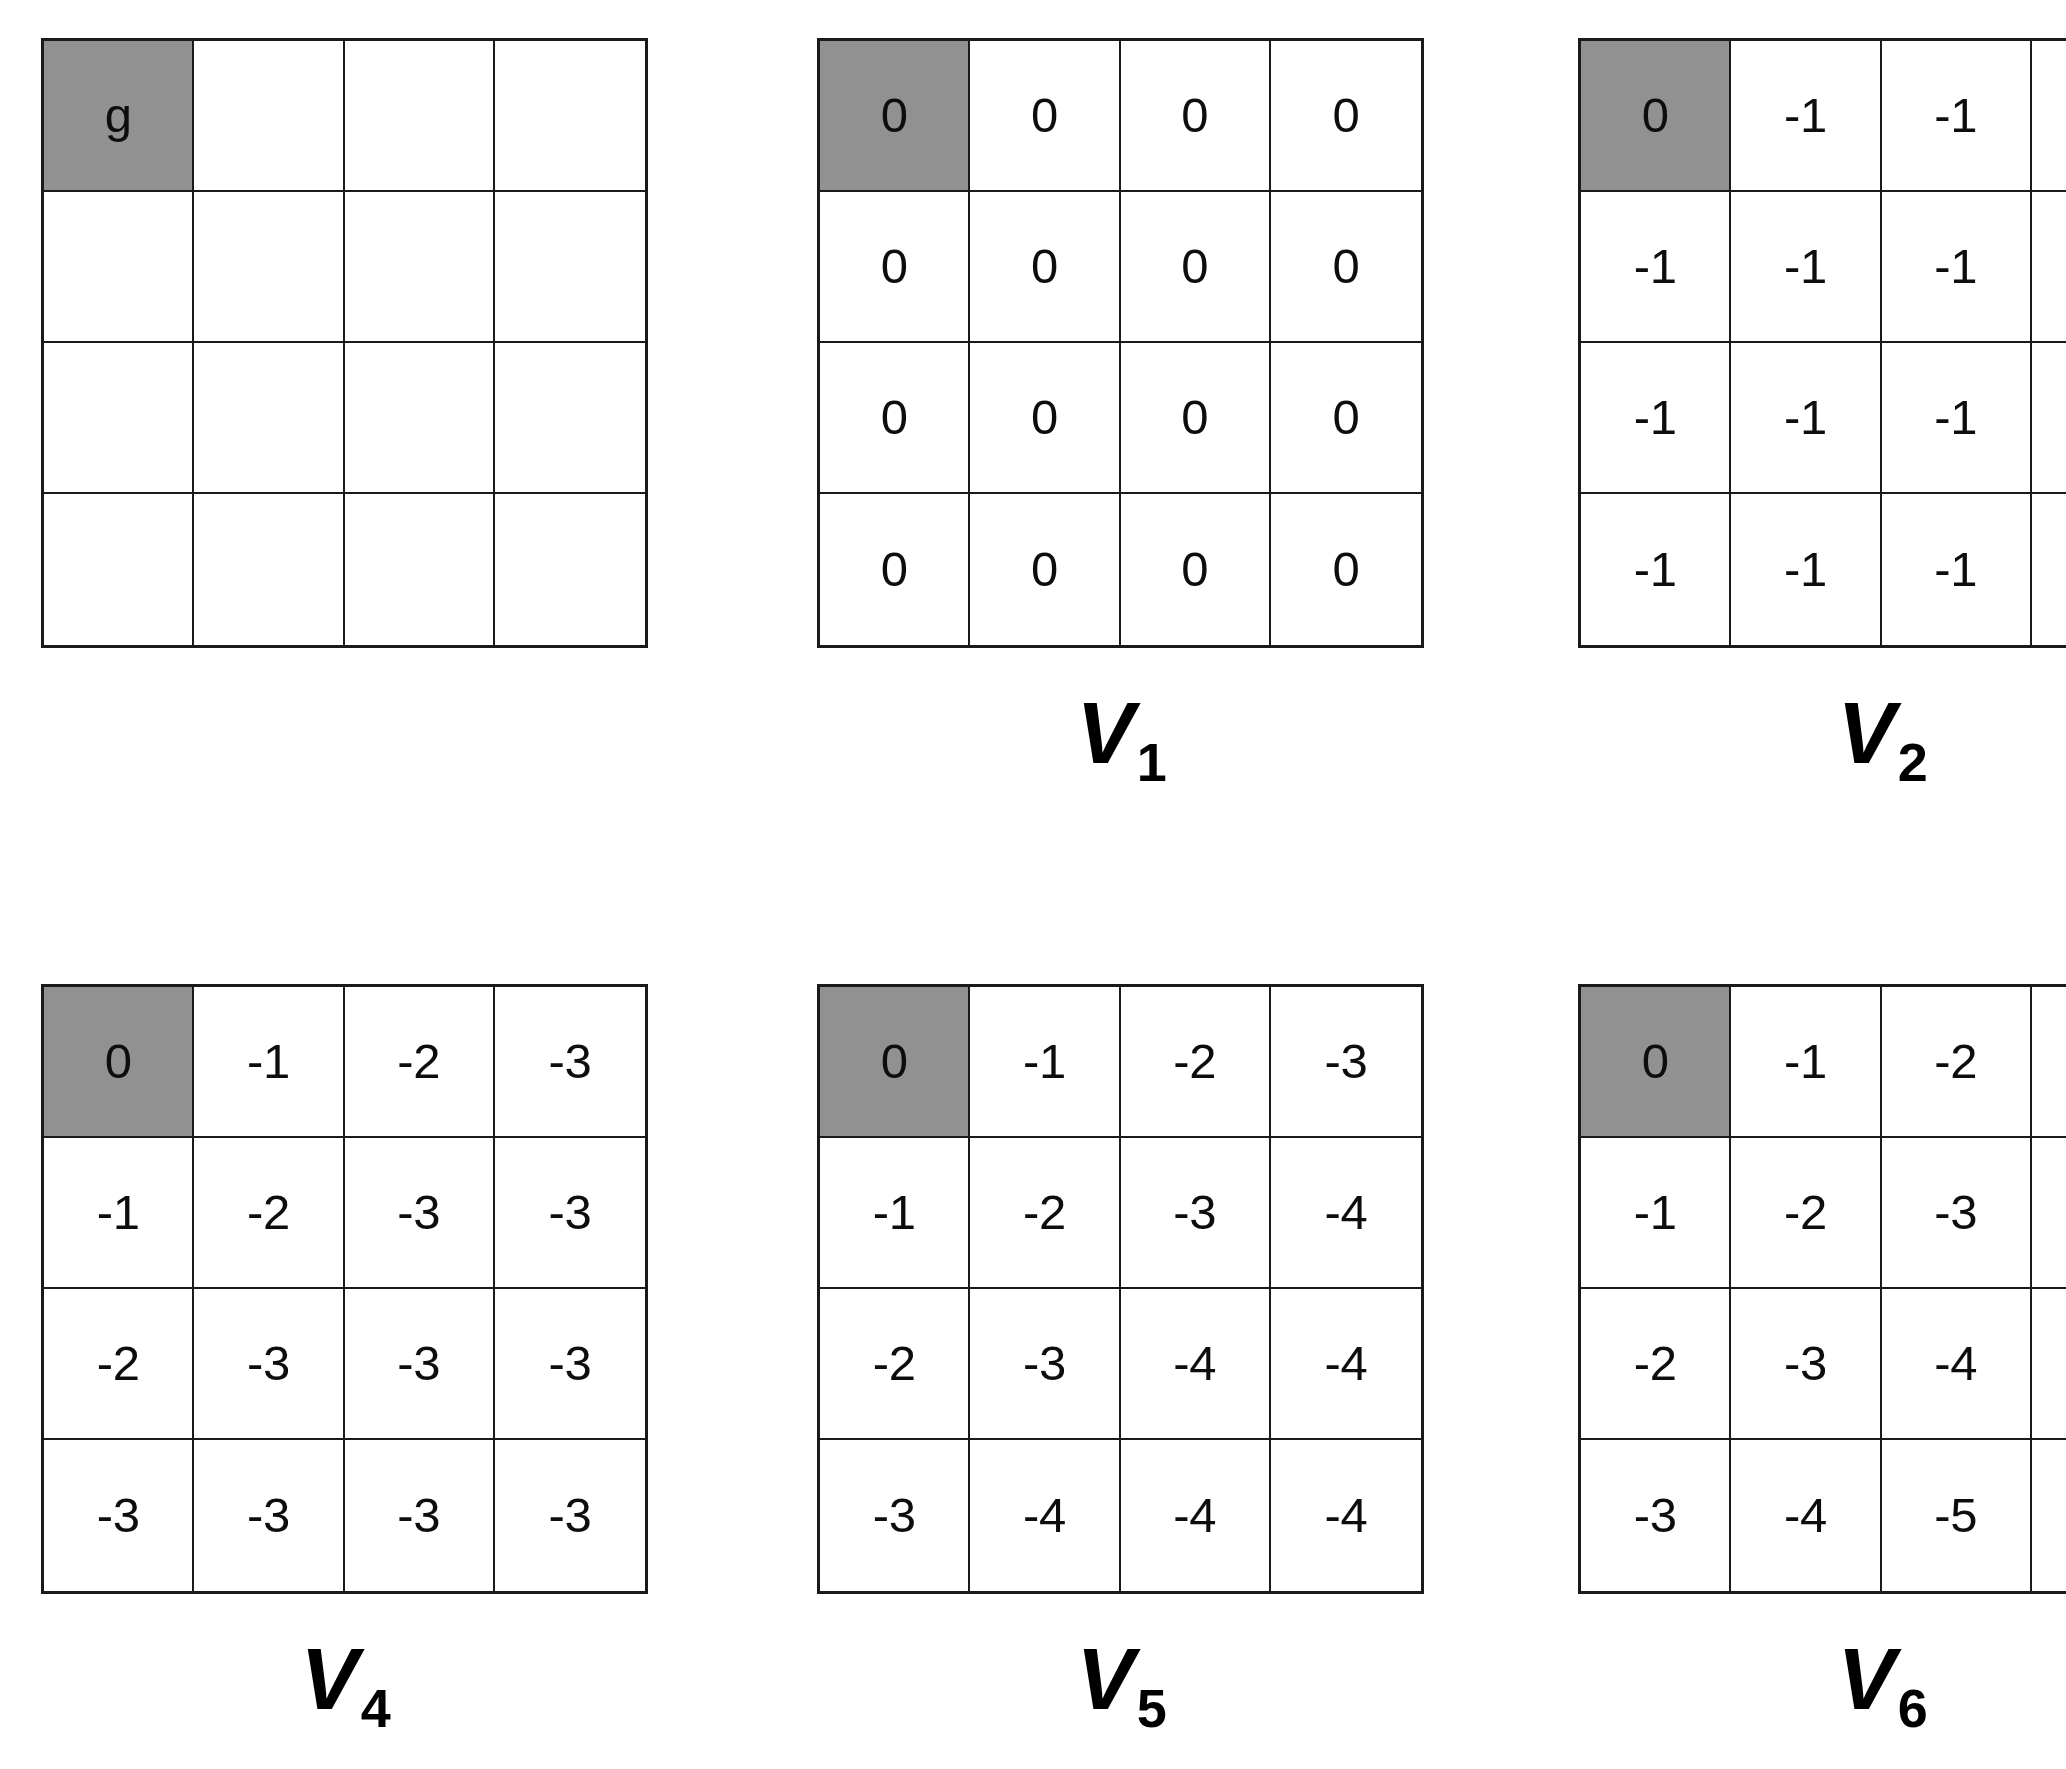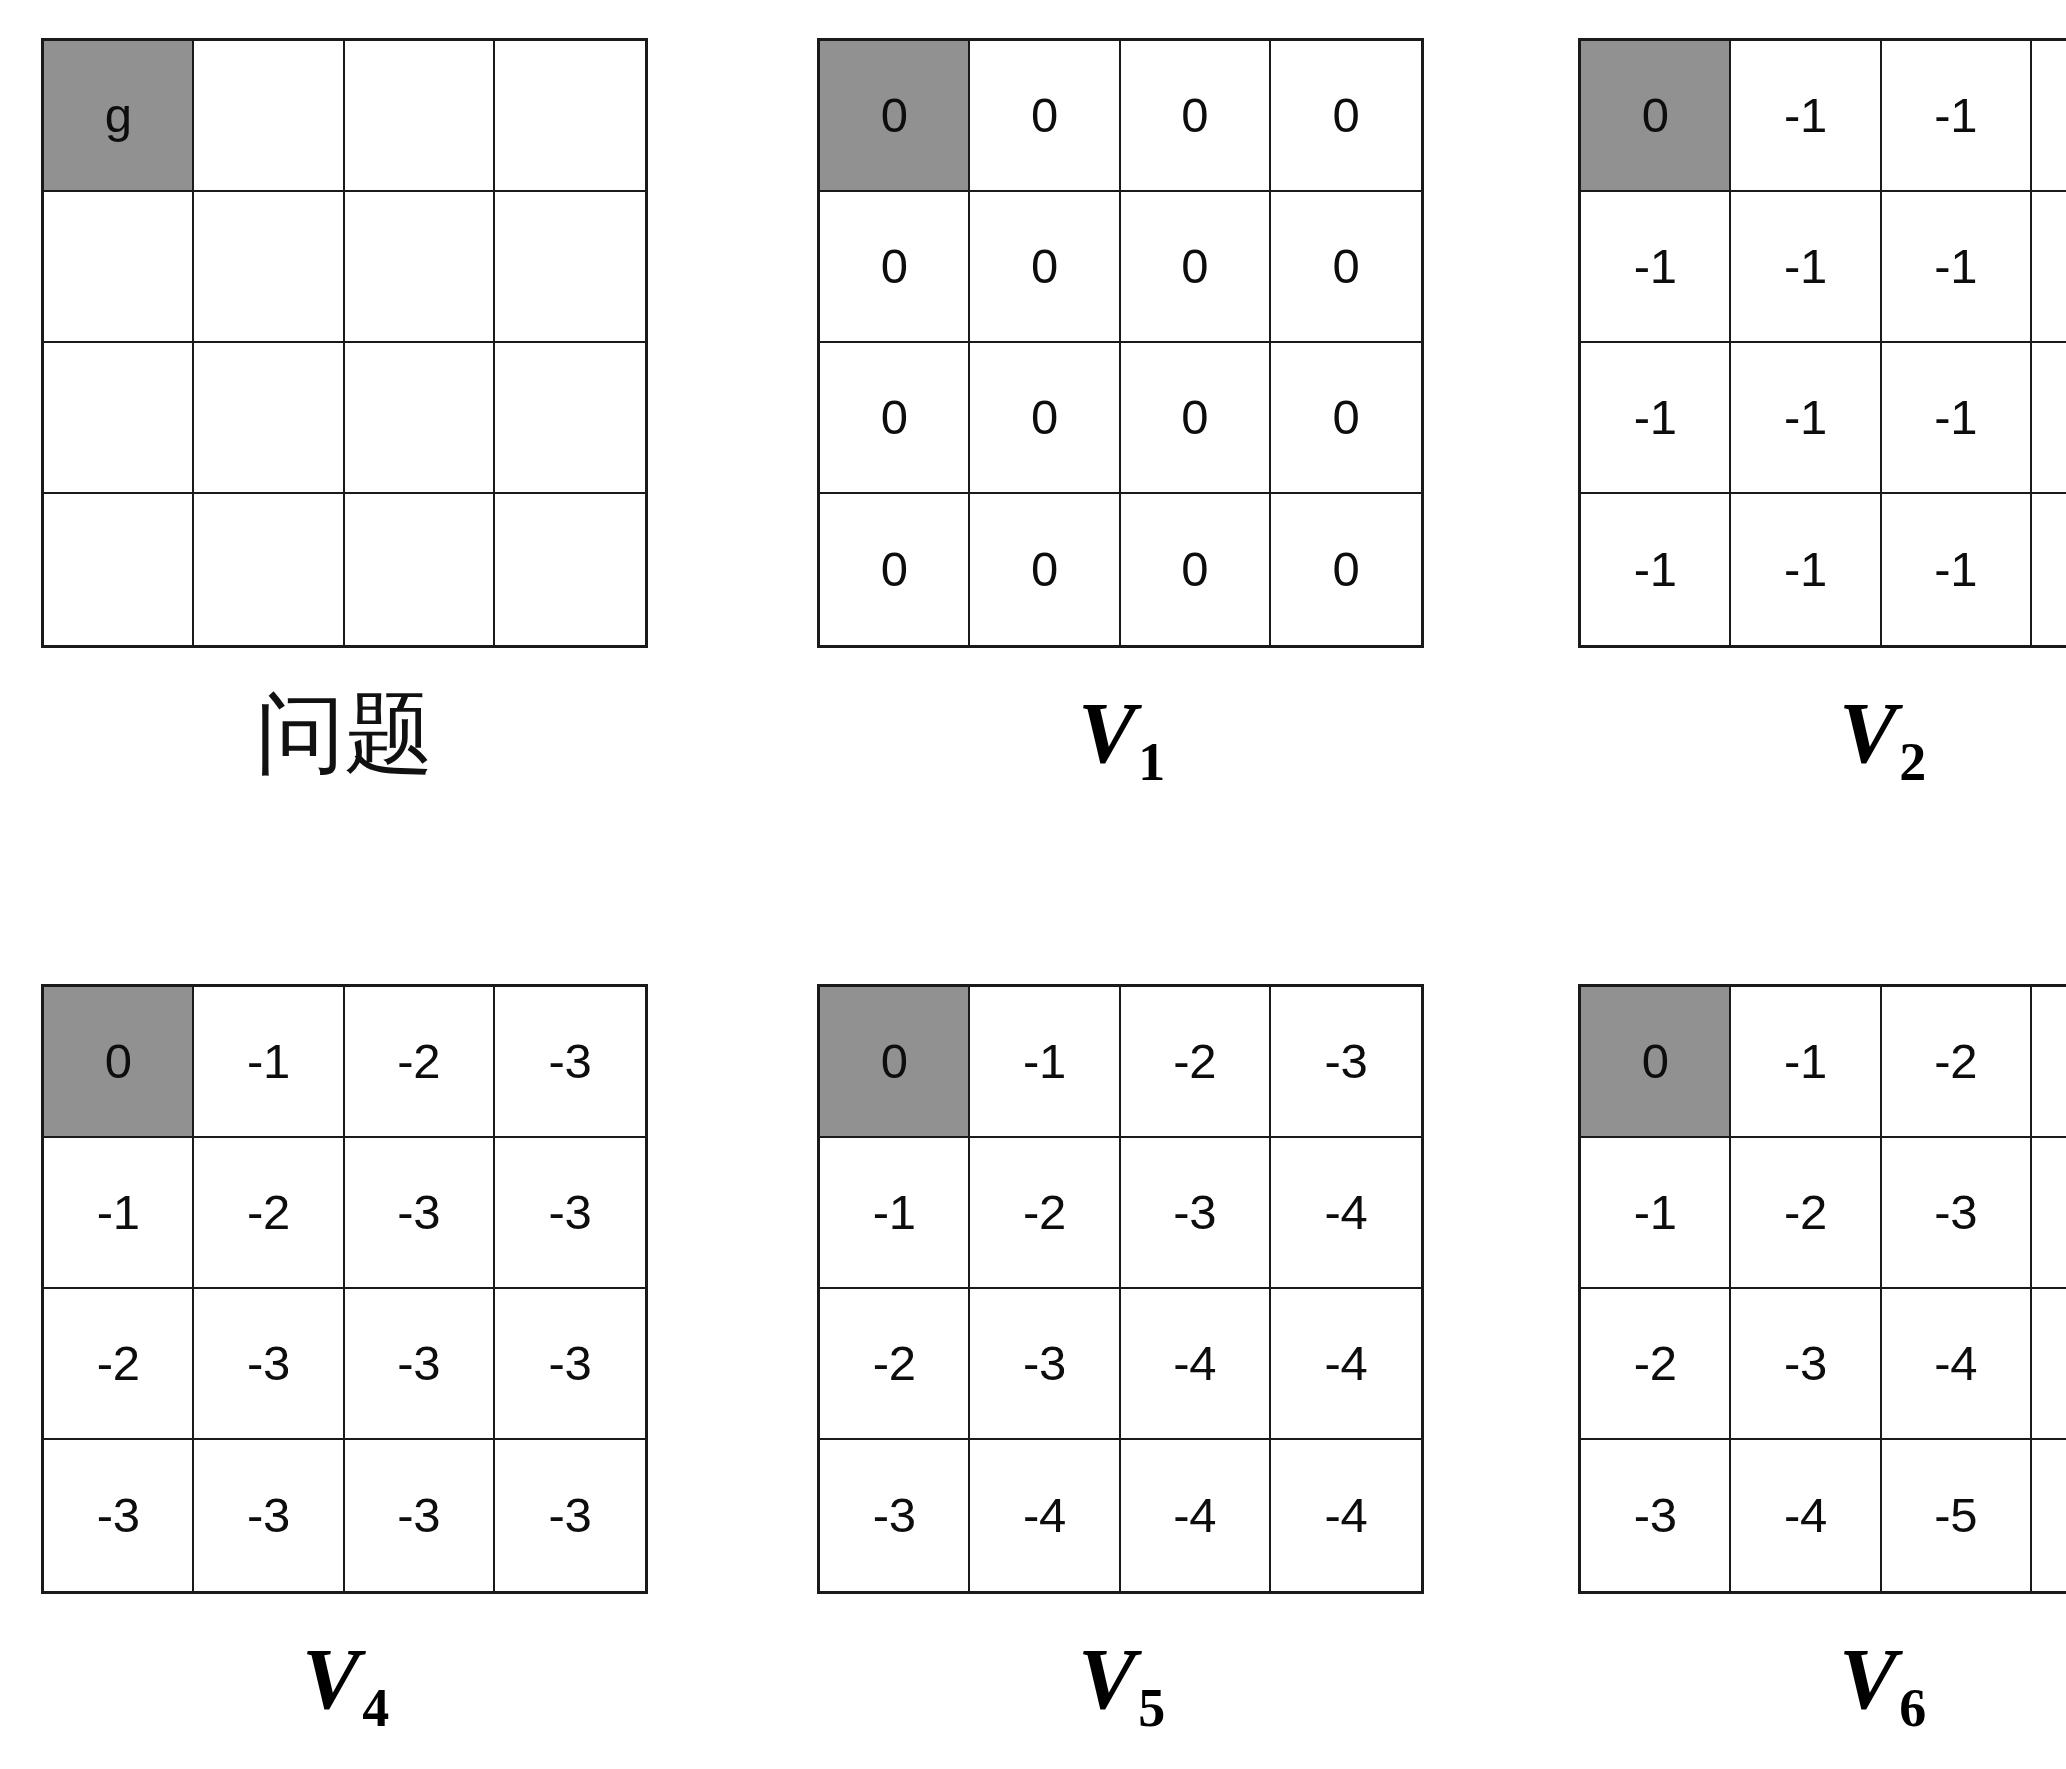--- a/index.html
+++ b/index.html
@@ -57,21 +57,21 @@
   .caption {
     margin-top: 41px;
     height: 103px;
     display: flex;
     align-items: flex-start;
     justify-content: center;
     white-space: nowrap;
   }
 
   .caption-v {
-    font-family: Liberation Serif, serif;
+    font-family: Liberation Sans, sans-serif;
     font-style: italic;
     font-weight: bold;
     font-size: 87px;
     color: #000000;
     line-height: 1;
   }
   .caption-v sub {
     font-style: normal;
     font-weight: bold;
     font-size: 0.62em;
@@ -115,23 +115,20 @@
       <div class="cell"></div>
       <div class="cell"></div>
       <div class="cell"></div>
       <div class="cell"></div>
       <div class="cell"></div>
       <div class="cell"></div>
       <div class="cell"></div>
       <div class="cell"></div>
       <div class="cell"></div>
     </div>
-    <div class="caption">
-      <span class="caption-cjk">问题</span>
-    </div>
   </div>
 <div class="board col-1 row-0">
     <div class="grid">
       <div class="cell shaded">0</div>
       <div class="cell">0</div>
       <div class="cell">0</div>
       <div class="cell">0</div>
       <div class="cell">0</div>
       <div class="cell">0</div>
       <div class="cell">0</div>

